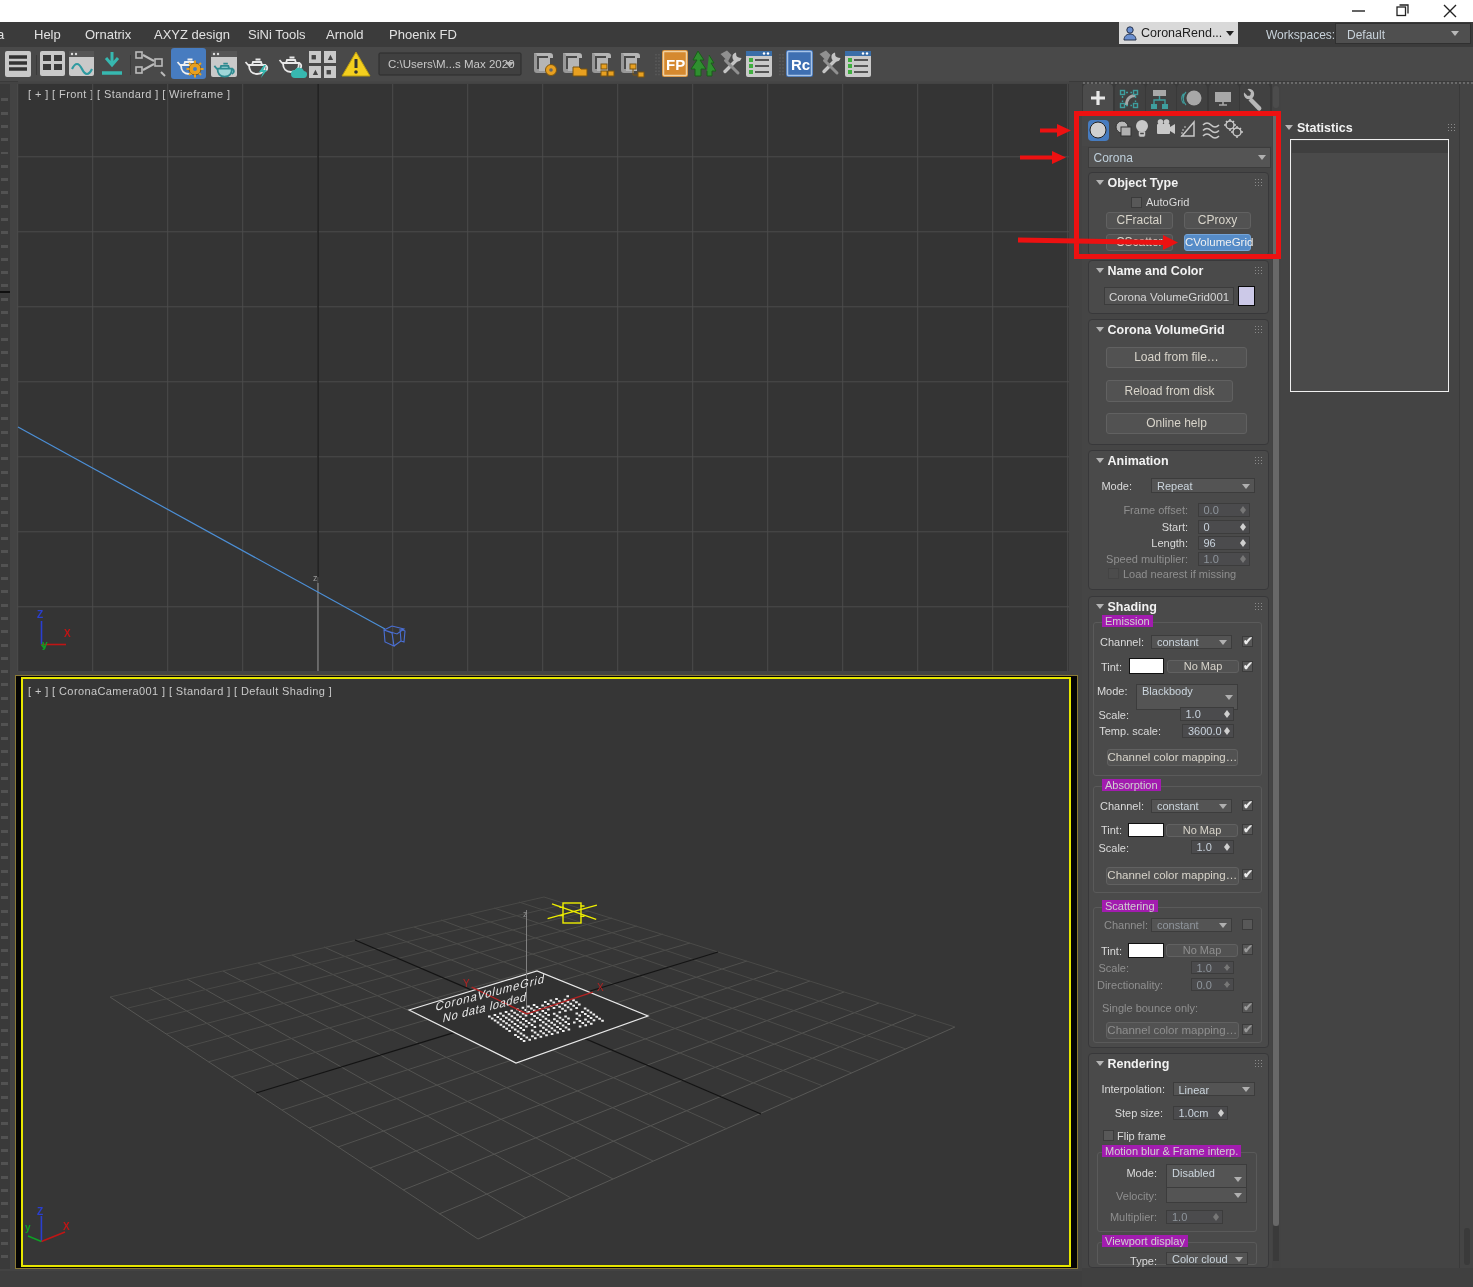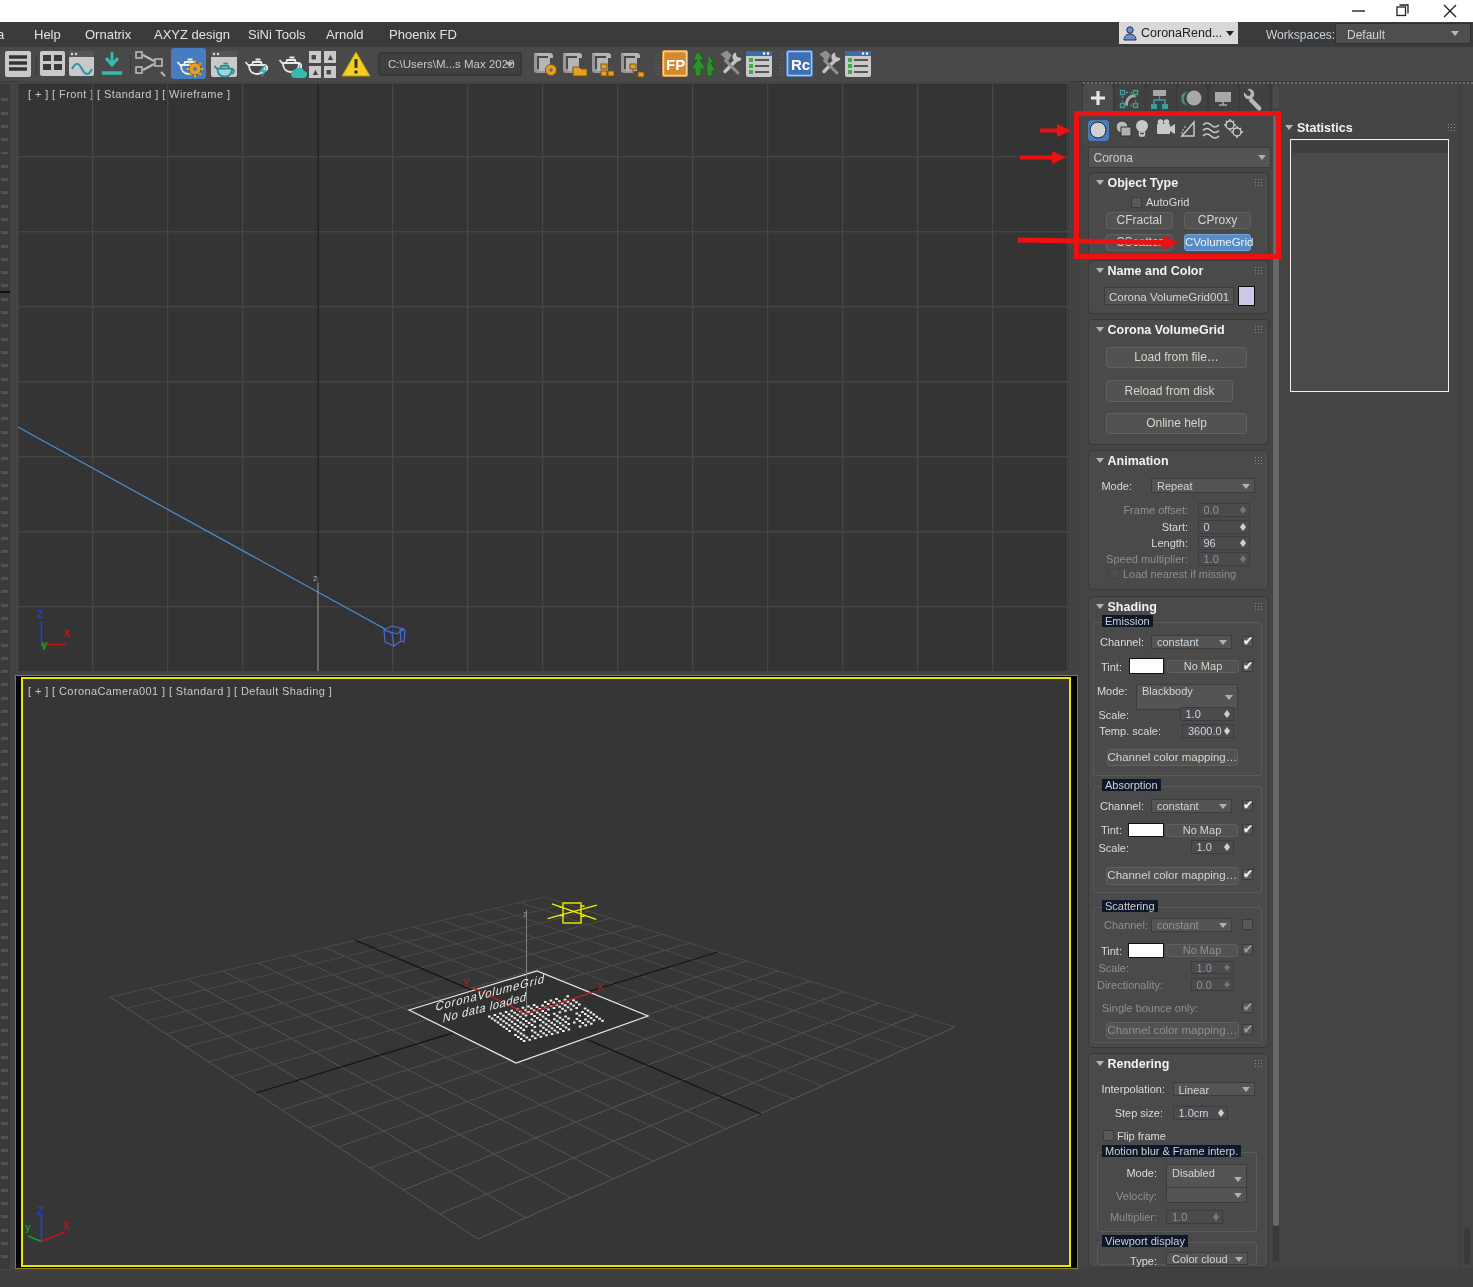--- a/index.html
+++ b/index.html
@@ -30,21 +30,21 @@
 .ud{position:absolute;right:1px;top:0;bottom:0;width:9px}
 .ud:before,.ud:after{content:"";position:absolute;left:1px;width:0;height:0;border-left:3.5px solid transparent;border-right:3.5px solid transparent}
 .ud:before{top:2px;border-bottom:4.5px solid #cfcfcf}
 .ud:after{bottom:2px;border-top:4.5px solid #cfcfcf}
 .ud.dim:before{border-bottom-color:#777}
 .ud.dim:after{border-top-color:#777}
 .chk{position:absolute;width:11px;height:11px;background:#585858;border:1px solid #3b3b3b}
 .chk.on:after{content:"\2714";position:absolute;left:0px;top:-3px;font-size:12px;font-weight:bold;color:#ececec}
 .chk.dison:after{content:"\2714";position:absolute;left:0px;top:-3px;font-size:12px;font-weight:bold;color:#9a9a9a}
 .grp{position:absolute;border:1px solid #5a5a5a;border-radius:3px}
-.glab{position:absolute;font-size:11px;color:#d0d0d0;background:#0f172a;padding:0 3px;white-space:nowrap}
+.glab{position:absolute;font-size:11px;color:#d0d0d0;background:#a21caf;padding:0 3px;white-space:nowrap}
 .swatch{position:absolute;background:#fff;border:1.5px solid #111}
 .redrect{position:absolute;border:5px solid #ed1111;z-index:50}
 svg{position:absolute;overflow:visible}
 .tab{position:absolute;top:84px;height:29px;width:30px;background:#414141;border-radius:4px 4px 0 0}
 .tab.sel{background:#4c4c4c;height:30px}
 .catrow{position:absolute;left:1082px;top:113px;width:190px;height:33px;background:#474747}
 </style></head>
 <body>
 <div class="abs titlebar"></div>
 <svg class="abs" style="left:1340px;top:0;width:130px;height:22px" viewBox="0 0 130 22">

